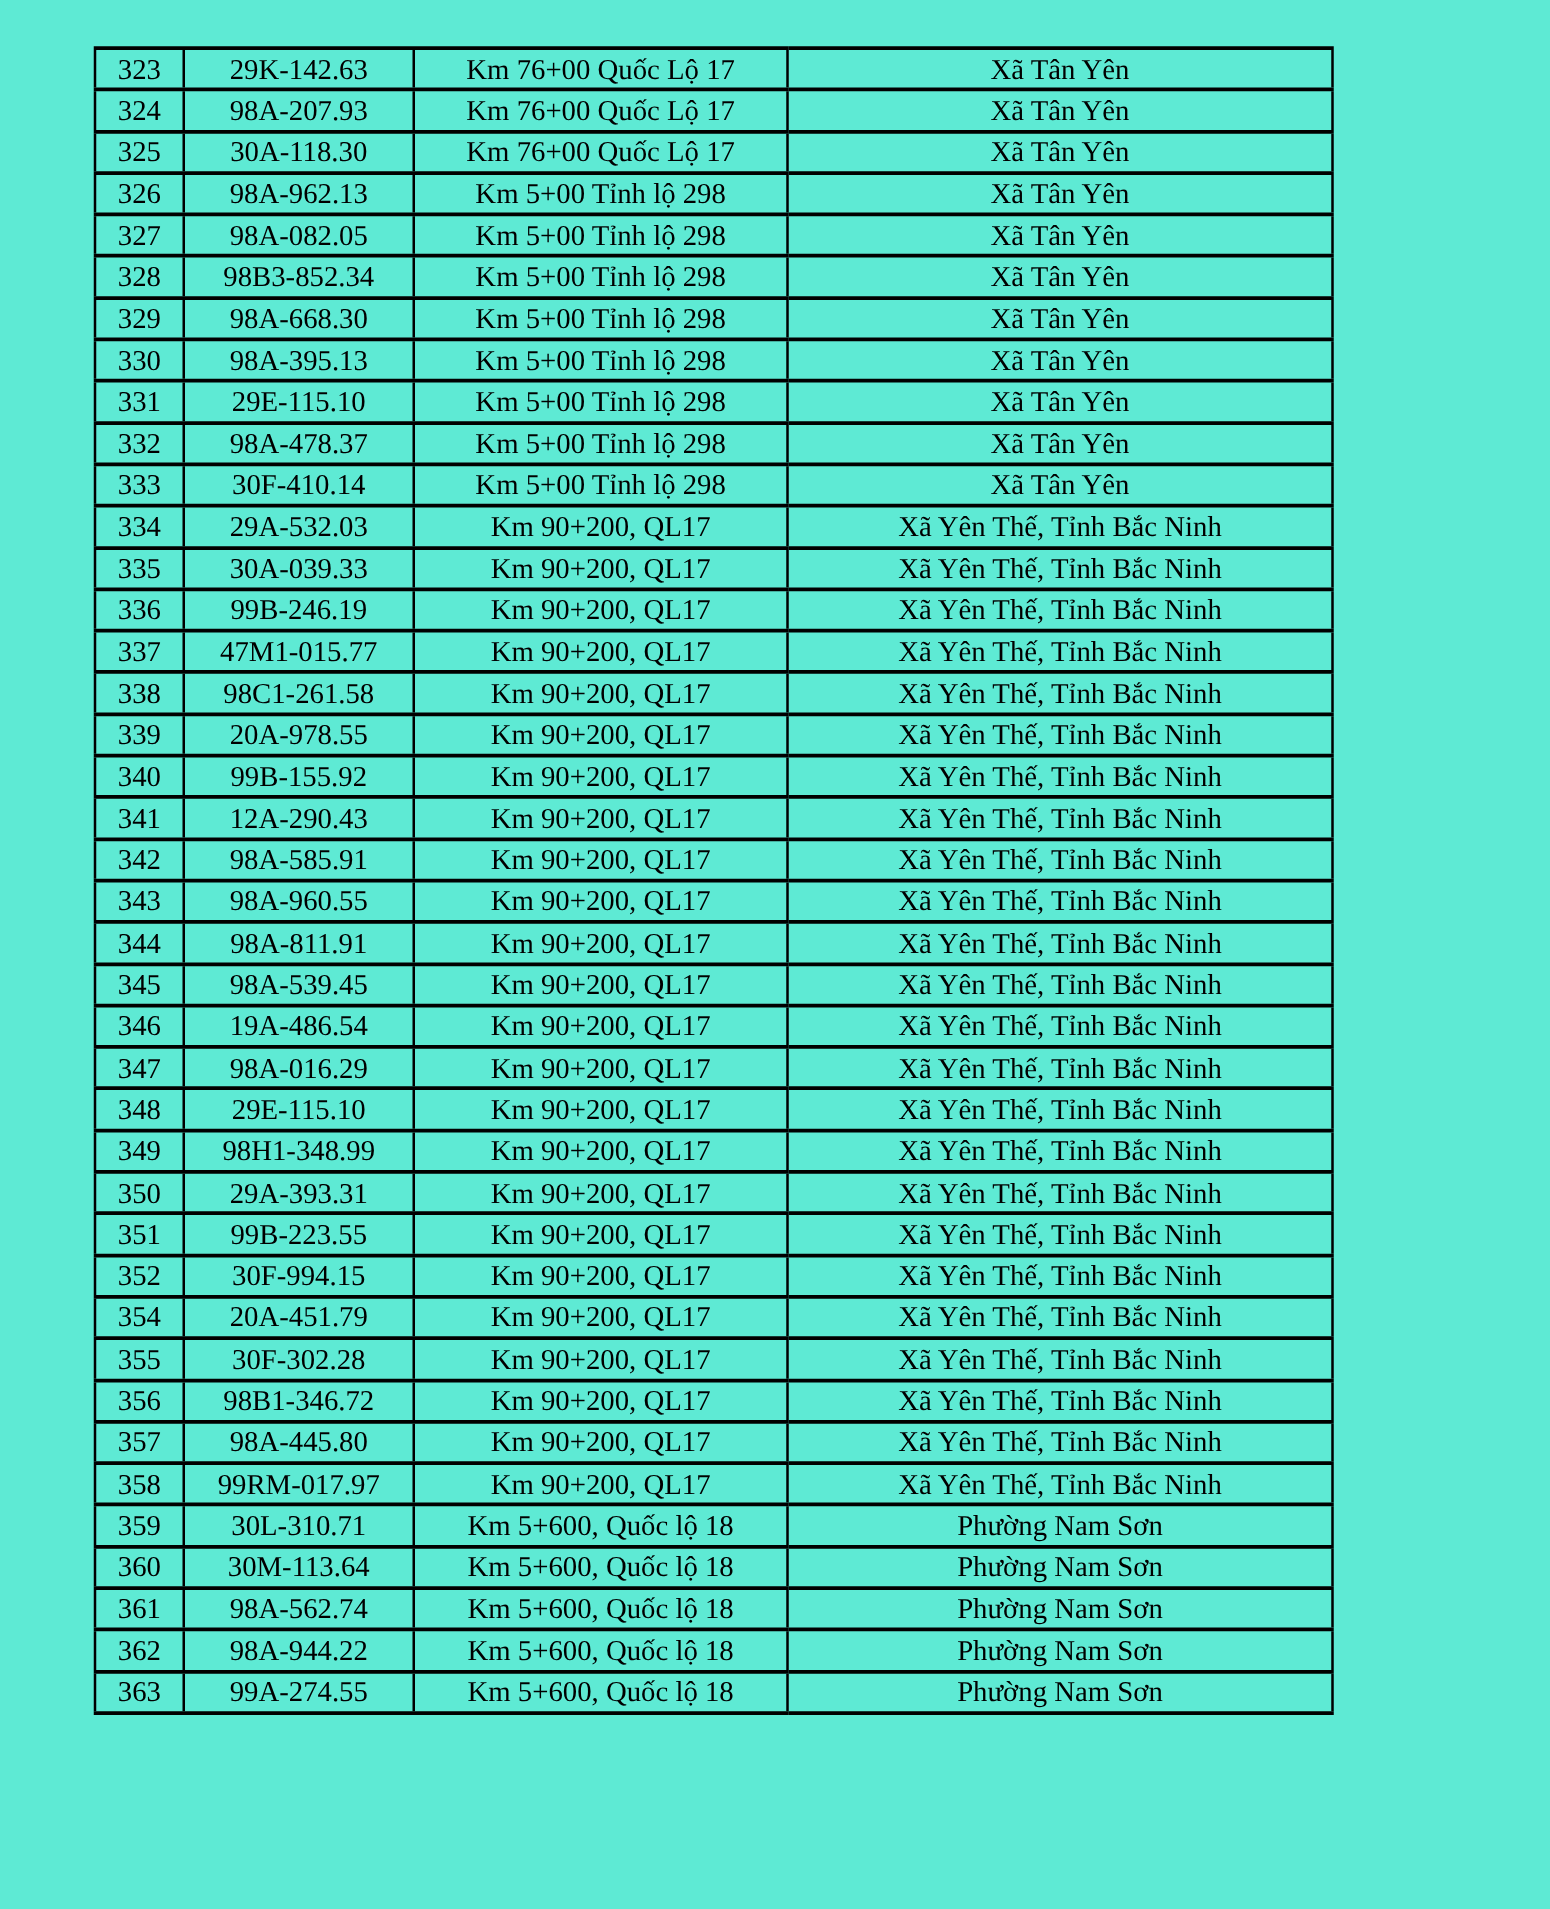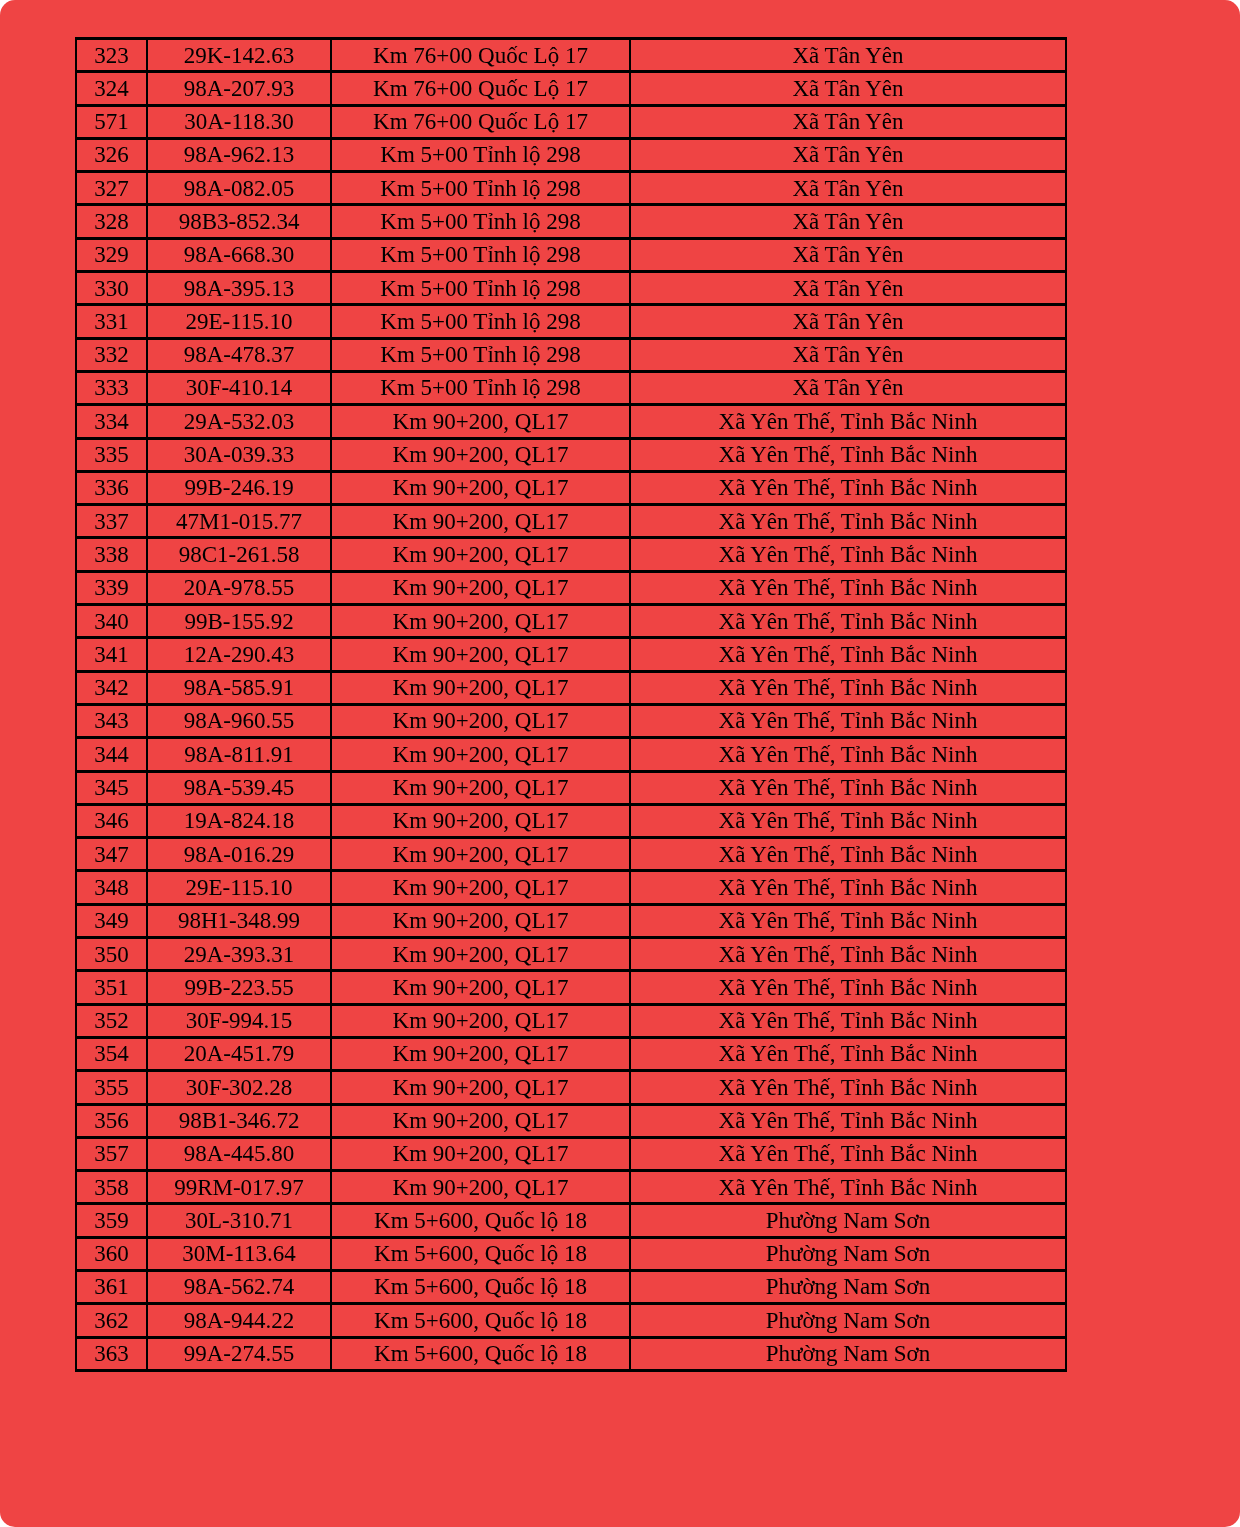--- a/index.html
+++ b/index.html
@@ -4,25 +4,24 @@
 <style>
   html, body {
     margin: 0;
     padding: 0;
     background: #ffffff;
   }
   .page {
     position: relative;
     width: 1240px;
     height: 1527px;
-    background: #ef4444;
+    background: #5eead4;
     font-family: "Liberation Serif", "DejaVu Serif", serif;
     color: #000000;
     overflow: hidden;
-    border-radius: 15px;
   }
   table.plate-table {
     position: absolute;
     left: 75px;
     top: 37px;
     width: 990px;
     border-collapse: collapse;
     table-layout: fixed;
   }
   table.plate-table td {
@@ -61,21 +60,21 @@
           <td>Km 76+00 Quốc Lộ 17</td>
           <td>Xã Tân Yên</td>
         </tr>
         <tr>
           <td>324</td>
           <td>98A-207.93</td>
           <td>Km 76+00 Quốc Lộ 17</td>
           <td>Xã Tân Yên</td>
         </tr>
         <tr>
-          <td>571</td>
+          <td>325</td>
           <td>30A-118.30</td>
           <td>Km 76+00 Quốc Lộ 17</td>
           <td>Xã Tân Yên</td>
         </tr>
         <tr>
           <td>326</td>
           <td>98A-962.13</td>
           <td>Km 5+00 Tỉnh lộ 298</td>
           <td>Xã Tân Yên</td>
         </tr>
@@ -188,21 +187,21 @@
           <td>Xã Yên Thế, Tỉnh Bắc Ninh</td>
         </tr>
         <tr>
           <td>345</td>
           <td>98A-539.45</td>
           <td>Km 90+200, QL17</td>
           <td>Xã Yên Thế, Tỉnh Bắc Ninh</td>
         </tr>
         <tr>
           <td>346</td>
-          <td>19A-824.18</td>
+          <td>19A-486.54</td>
           <td>Km 90+200, QL17</td>
           <td>Xã Yên Thế, Tỉnh Bắc Ninh</td>
         </tr>
         <tr>
           <td>347</td>
           <td>98A-016.29</td>
           <td>Km 90+200, QL17</td>
           <td>Xã Yên Thế, Tỉnh Bắc Ninh</td>
         </tr>
         <tr>

